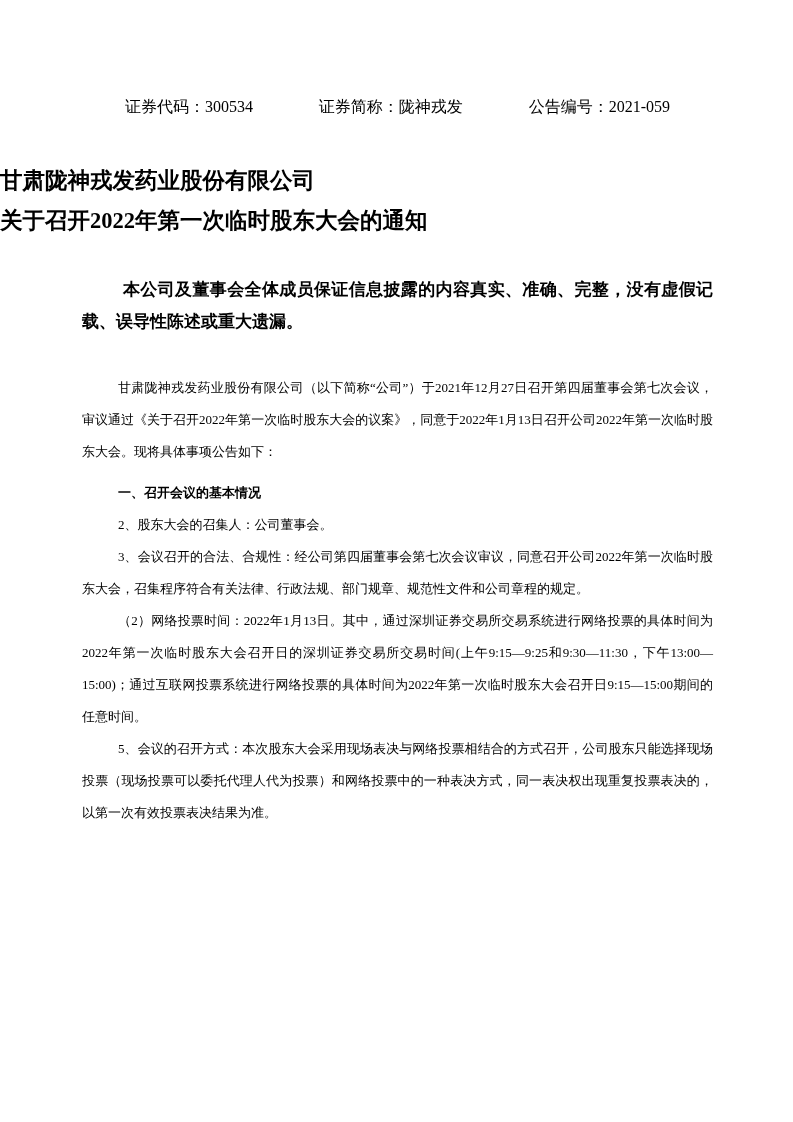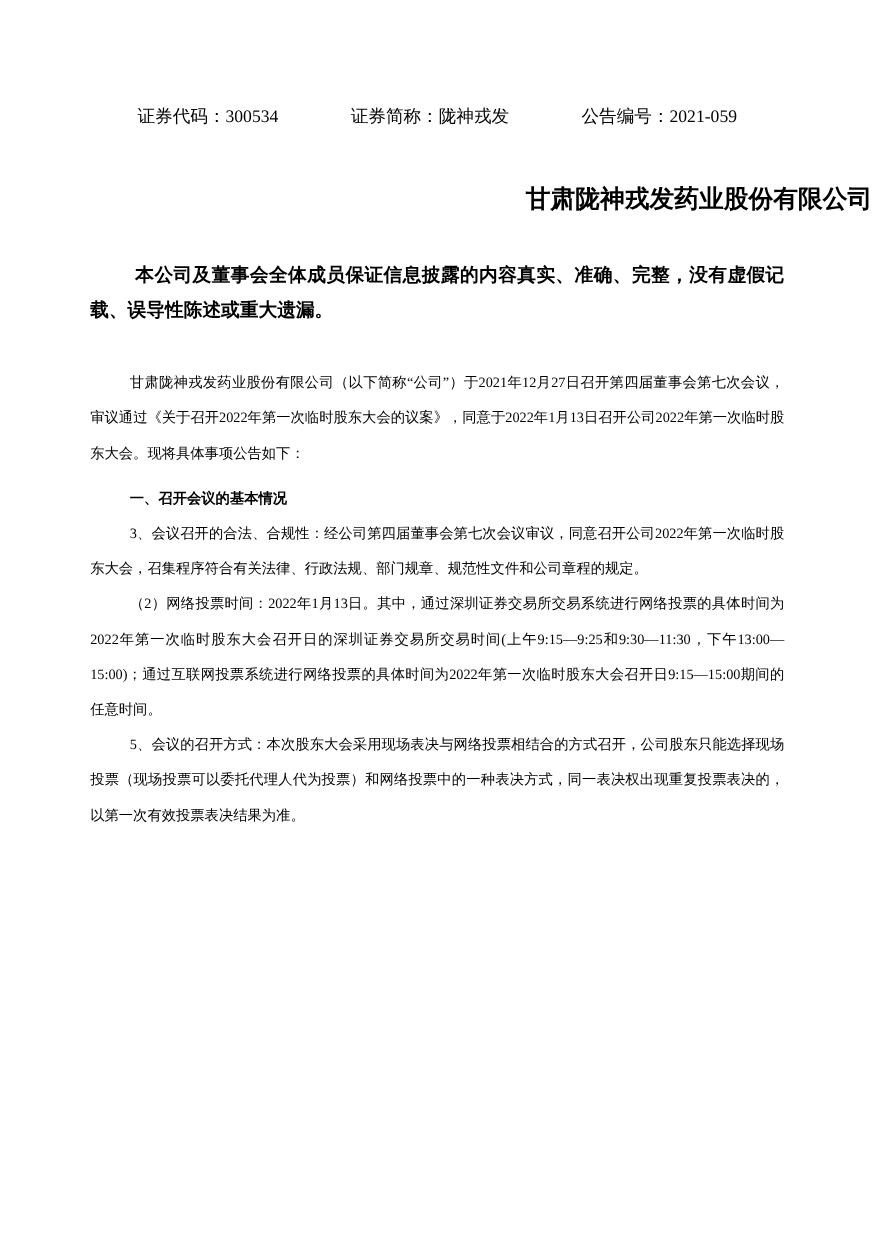--- a/index.html
+++ b/index.html
@@ -17,21 +17,21 @@
     display: flex;
     justify-content: space-between;
     margin: 0 123px 0 125px;
     padding-top: 96px;
     font-size: 16px;
     line-height: 22px;
     white-space: nowrap;
   }
   .titles { margin-top: 43px; }
   .title {
-    text-align: right;
+    text-align: left;
     font-weight: bold;
     font-size: 22.5px;
     line-height: 40px;
   }
   .statement {
     margin: 33px 80px 0 82px;
     font-weight: bold;
     font-size: 17px;
     line-height: 32px;
     text-indent: 41px;
@@ -56,25 +56,27 @@
 <div class="page">
 
   <div class="header-row">
     <span>证券代码：300534</span>
     <span>证券简称：陇神戎发</span>
     <span>公告编号：2021-059</span>
   </div>
 
   <div class="titles">
     <div class="title">甘肃陇神戎发药业股份有限公司</div>
+    <div class="title">关于召开2022年第一次临时股东大会的通知</div>
   </div>
 
   <p class="statement">本公司及董事会全体成员保证信息披露的内容真实、准确、完整，没有虚假记载、误导性陈述或重大遗漏。</p>
 
   <p class="para intro">甘肃陇神戎发药业股份有限公司（以下简称“公司”）于2021年12月27日召开第四届董事会第七次会议，审议通过《关于召开2022年第一次临时股东大会的议案》，同意于2022年1月13日召开公司2022年第一次临时股东大会。现将具体事项公告如下：</p>
 
   <p class="para section-heading">一、召开会议的基本情况</p>
 
+  <p class="para">2、股东大会的召集人：公司董事会。</p>
   <p class="para">3、会议召开的合法、合规性：经公司第四届董事会第七次会议审议，同意召开公司2022年第一次临时股东大会，召集程序符合有关法律、行政法规、部门规章、规范性文件和公司章程的规定。</p>
   <p class="para">（2）网络投票时间：2022年1月13日。其中，通过深圳证券交易所交易系统进行网络投票的具体时间为2022年第一次临时股东大会召开日的深圳证券交易所交易时间(上午9:15—9:25和9:30—11:30，下午13:00—15:00)；通过互联网投票系统进行网络投票的具体时间为2022年第一次临时股东大会召开日9:15—15:00期间的任意时间。</p>
   <p class="para">5、会议的召开方式：本次股东大会采用现场表决与网络投票相结合的方式召开，公司股东只能选择现场投票（现场投票可以委托代理人代为投票）和网络投票中的一种表决方式，同一表决权出现重复投票表决的，以第一次有效投票表决结果为准。</p>
 
 </div>
 
 </body></html>

